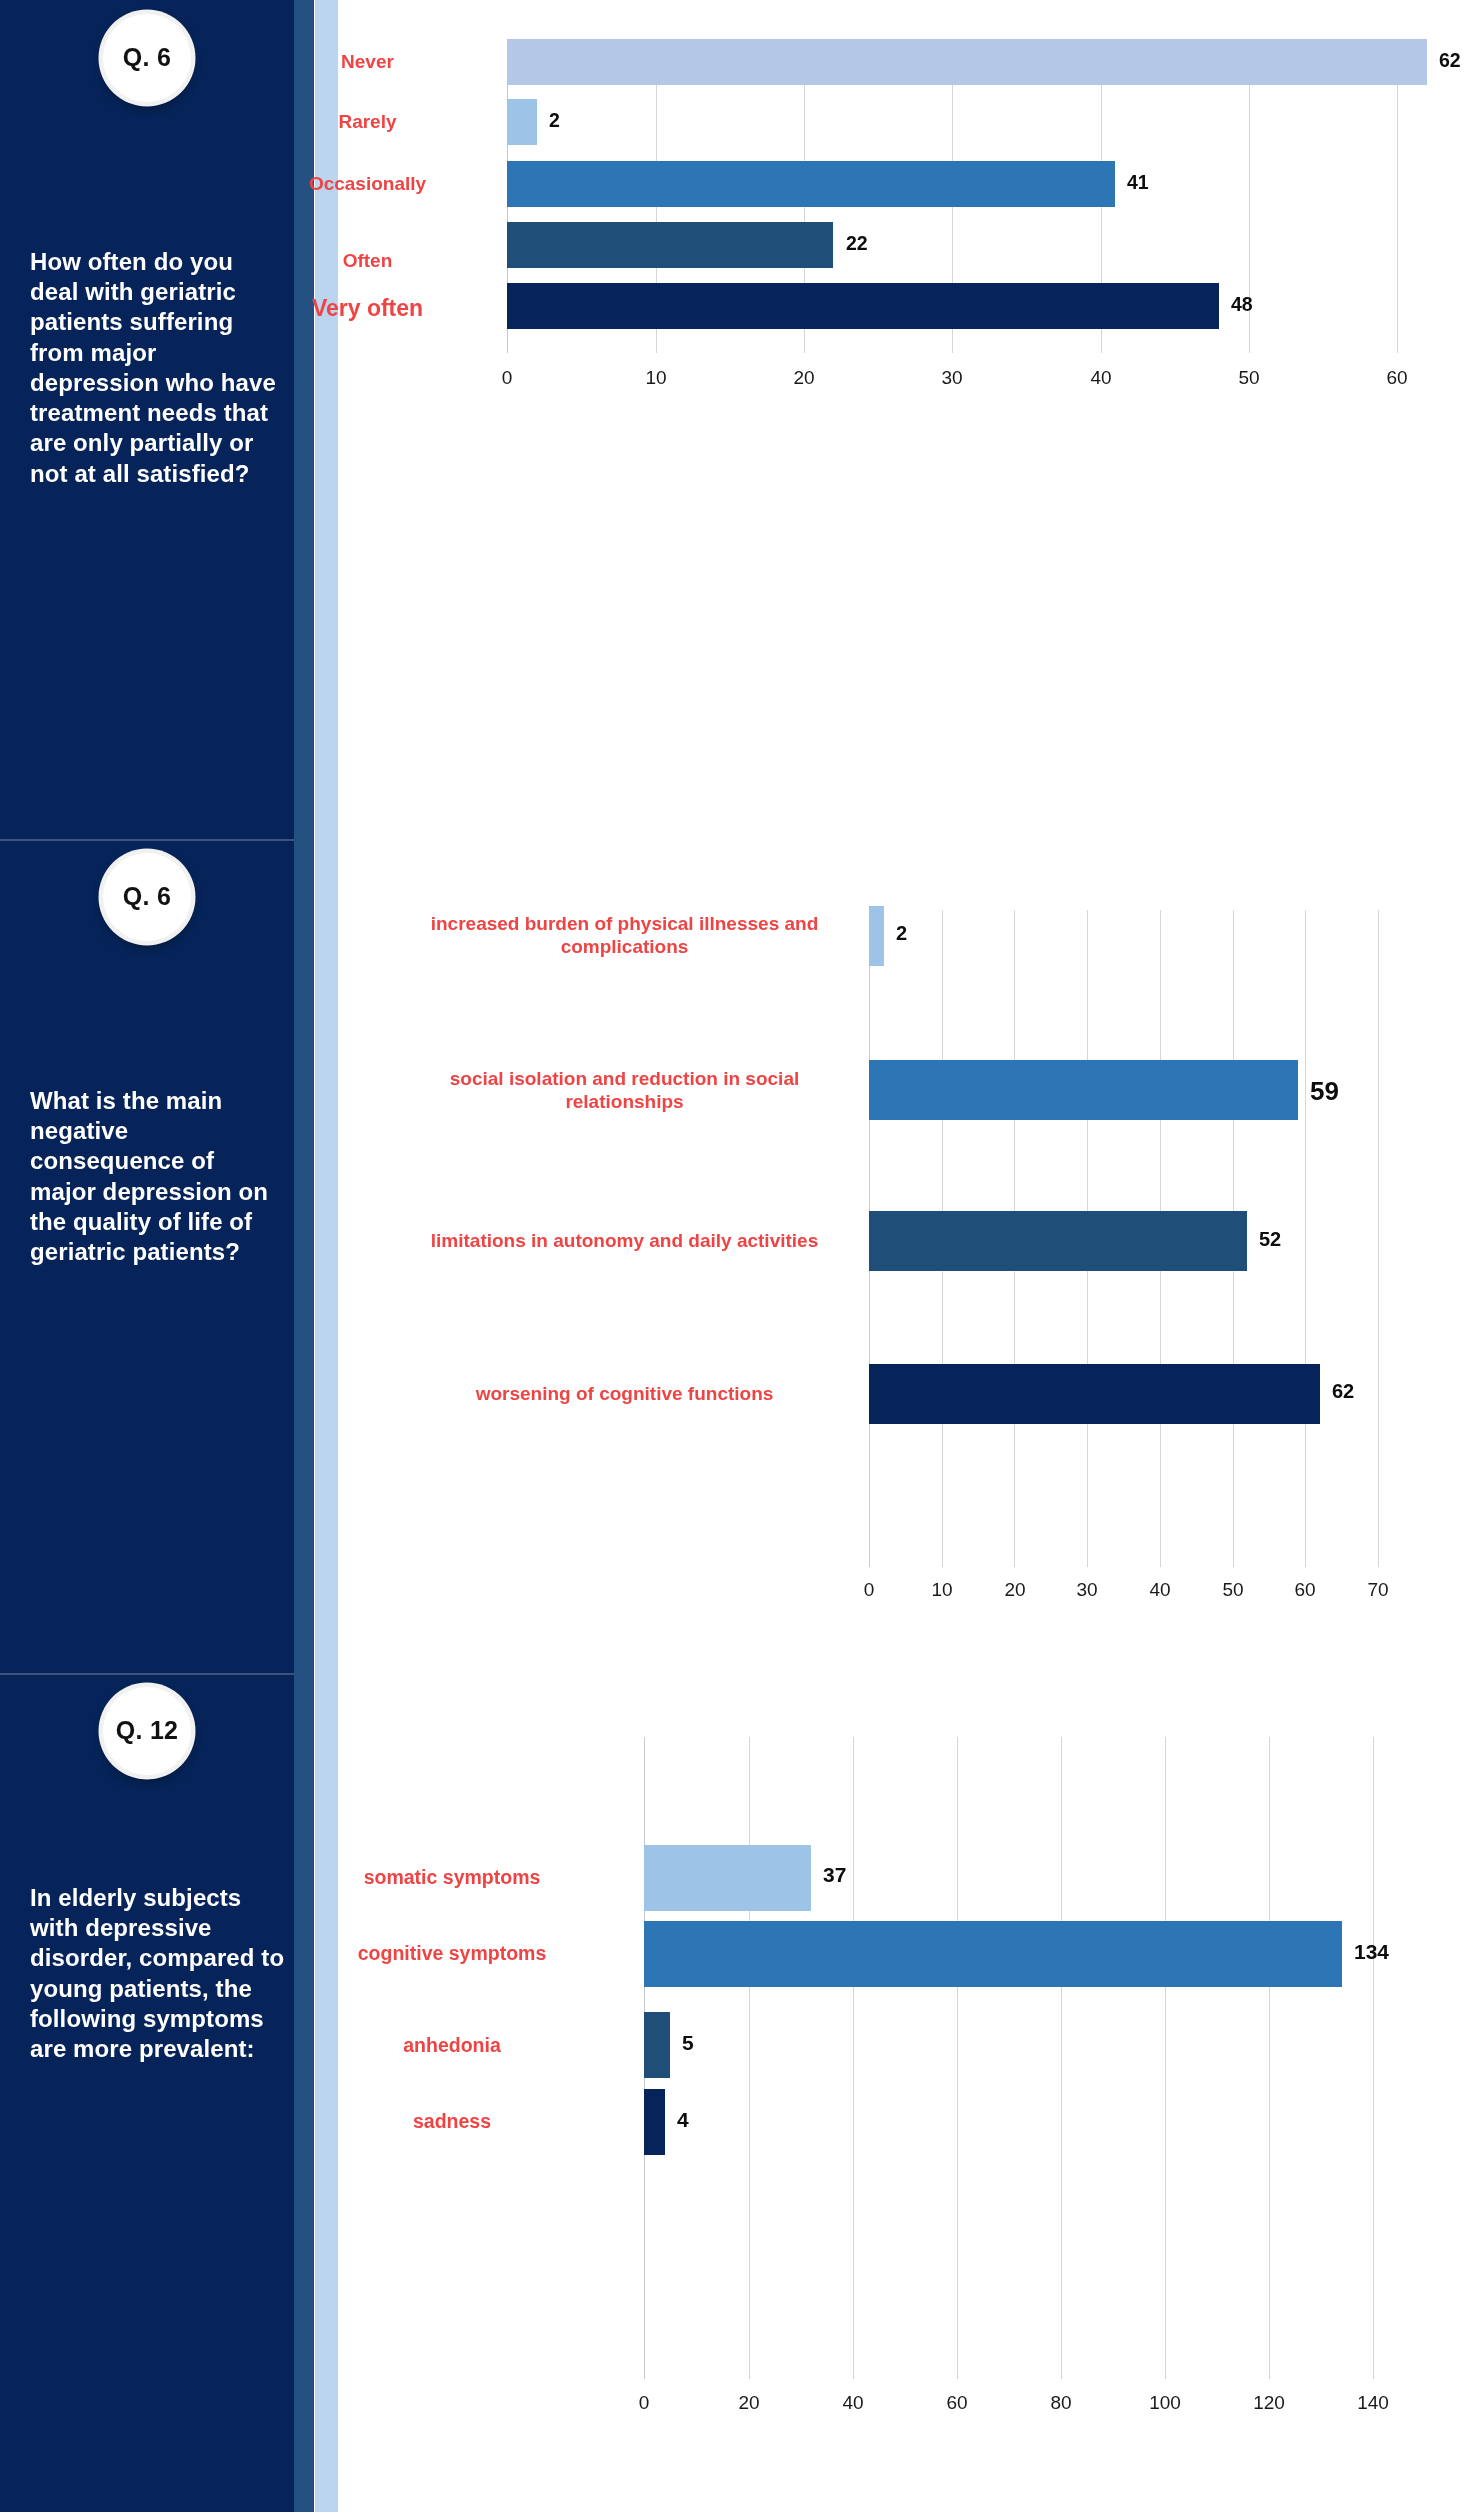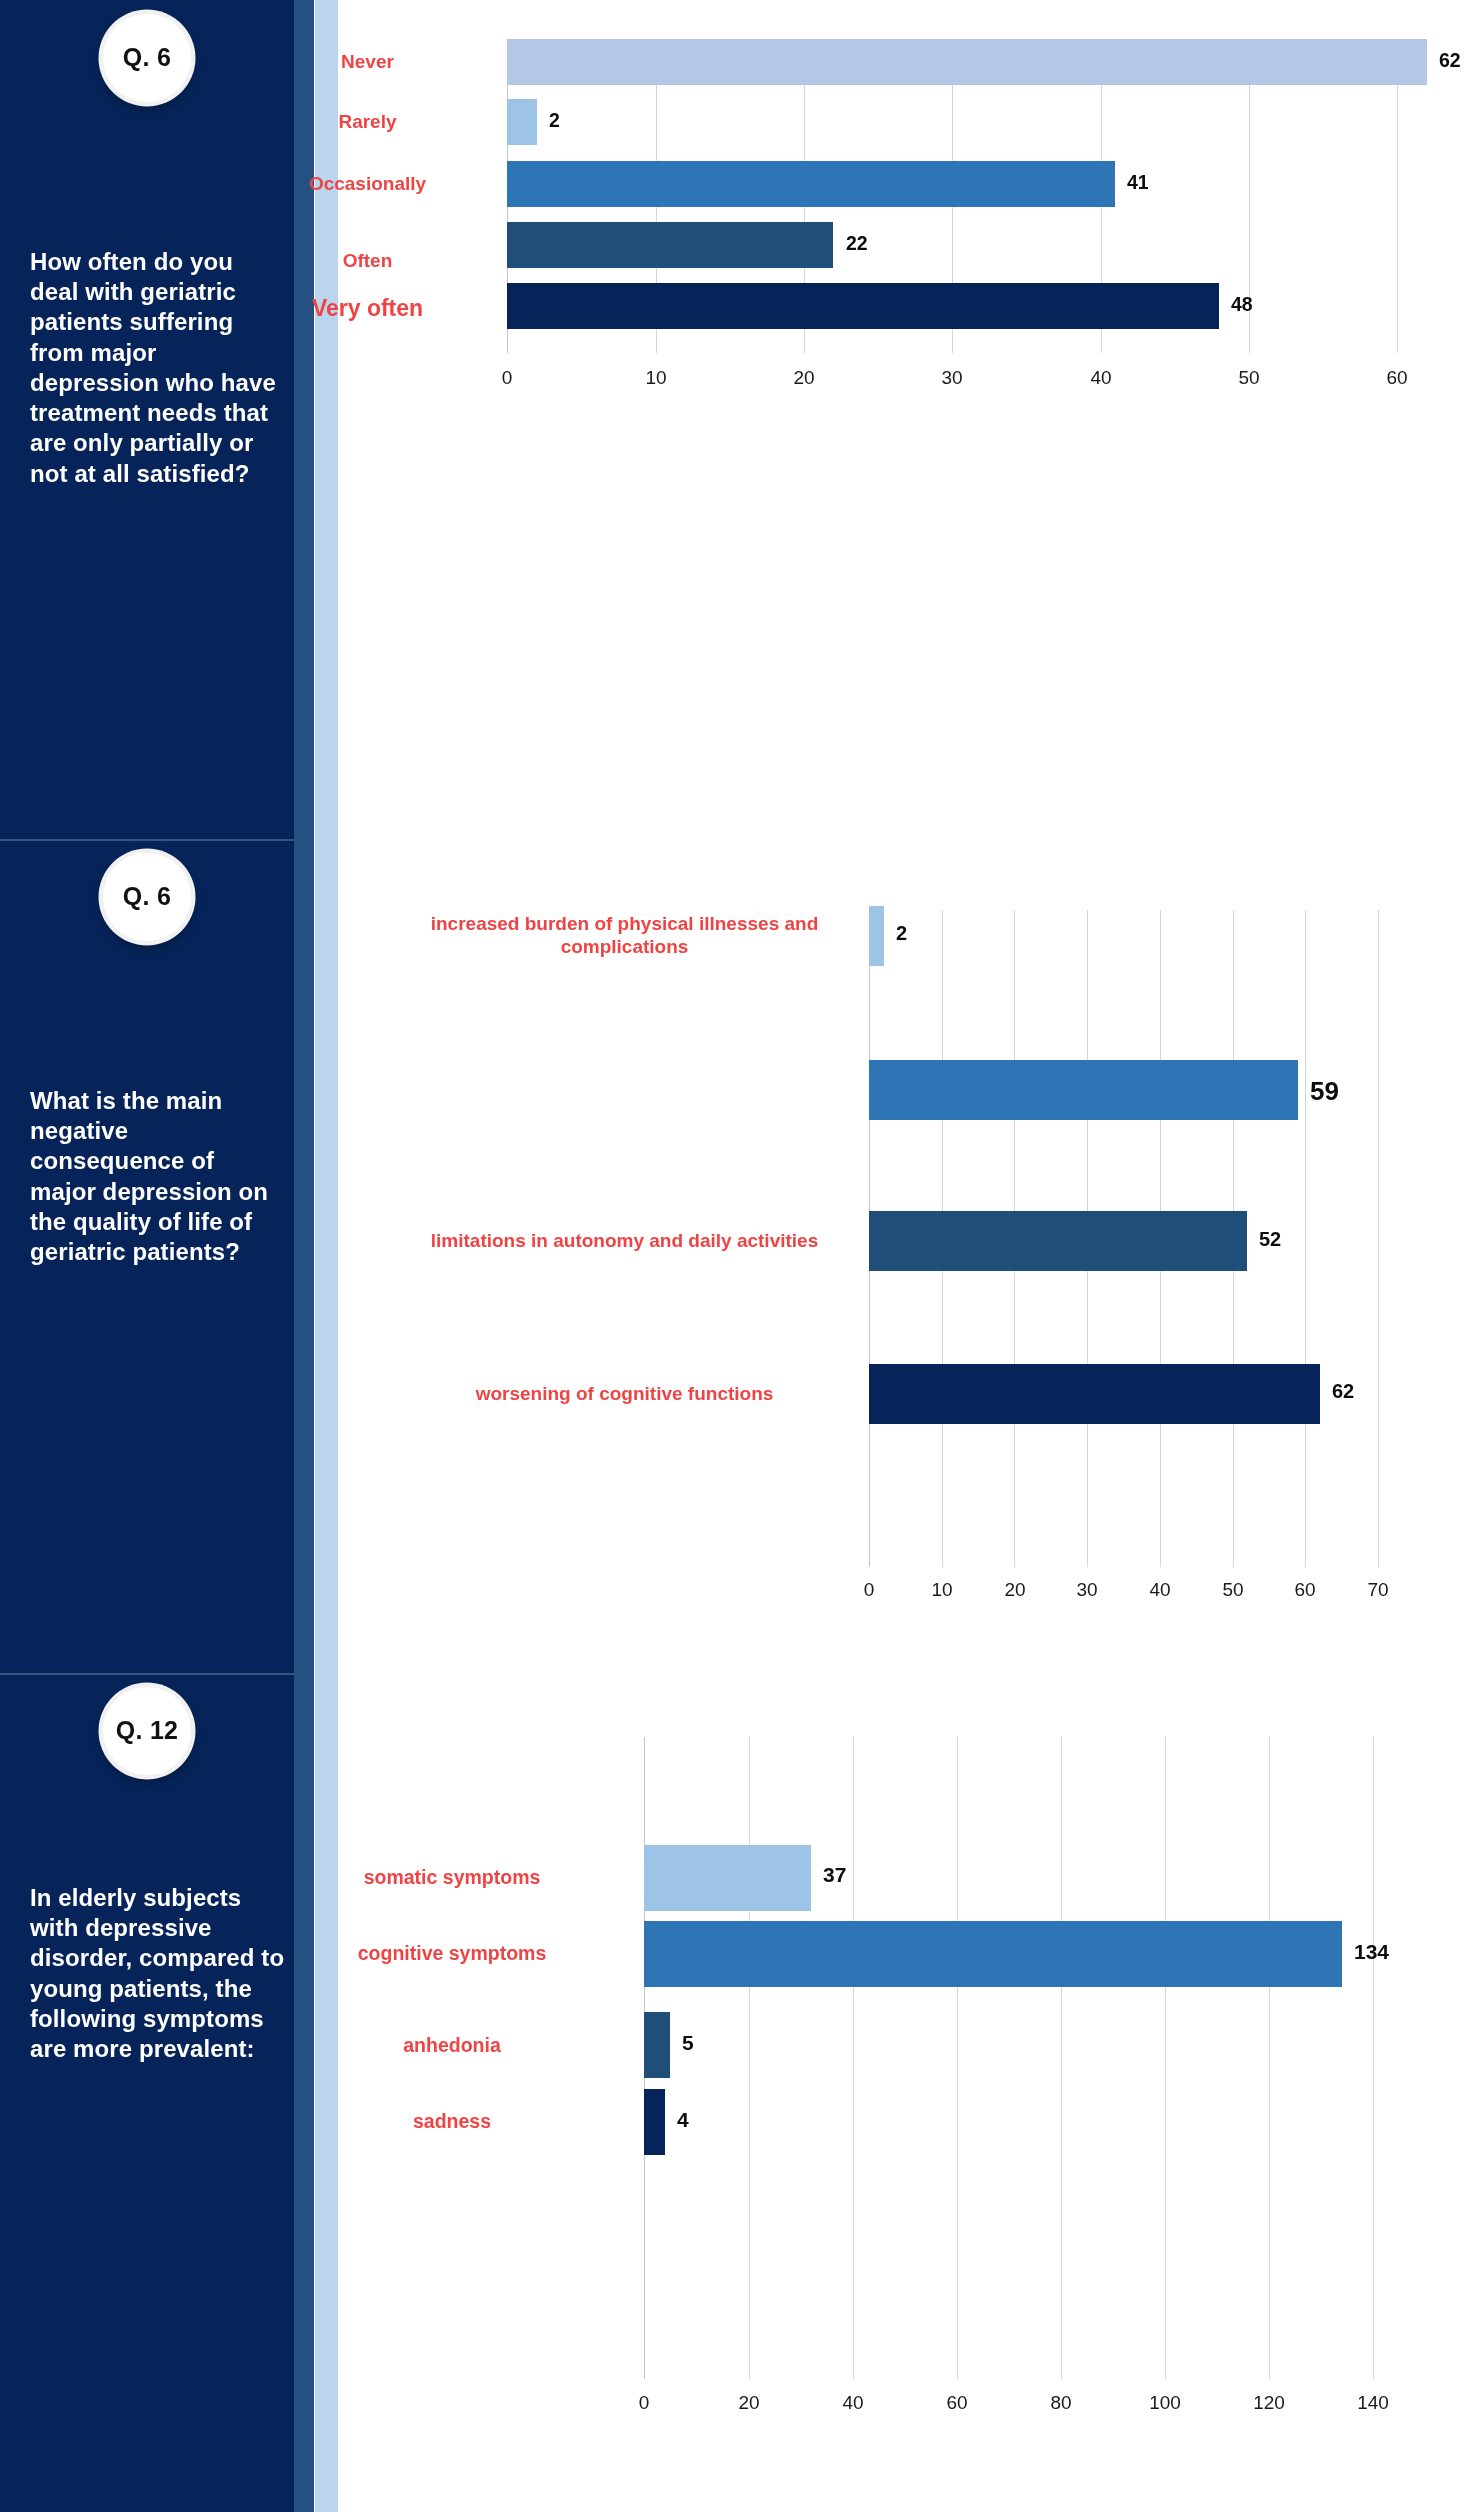--- a/index.html
+++ b/index.html
@@ -155,20 +155,21 @@
       <div class="tick" style="left: 985px; top: 740px; width: 60px;">20</div>
       <div class="tick" style="left: 1057px; top: 740px; width: 60px;">30</div>
       <div class="tick" style="left: 1130px; top: 740px; width: 60px;">40</div>
       <div class="tick" style="left: 1203px; top: 740px; width: 60px;">50</div>
       <div class="tick" style="left: 1275px; top: 740px; width: 60px;">60</div>
       <div class="tick" style="left: 1348px; top: 740px; width: 60px;">70</div>
       <div class="bar" style="left: 869px; top: 67px; width: 14.5px; height: 60px; background: rgb(157, 195, 230);"></div>
       <div class="bar-label" style="left: 396px; width: 457px; font-size: 19px; top: 74px;">increased burden of physical illnesses and complications</div>
       <div class="bar-value" style="left: 896px; font-size: 20px; top: 83px;">2</div>
       <div class="bar" style="left: 869px; top: 221px; width: 429px; height: 60px; background: rgb(46, 117, 182);"></div>
+      <div class="bar-label" style="left: 396px; width: 457px; font-size: 19px; top: 229px;">social isolation and reduction in social relationships</div>
       <div class="bar-value" style="left: 1310px; font-size: 26px; top: 237px;">59</div>
       <div class="bar" style="left: 869px; top: 372px; width: 378px; height: 60px; background: rgb(31, 78, 121);"></div>
       <div class="bar-label" style="left: 396px; width: 457px; font-size: 19px; top: 391px;">limitations in autonomy and daily activities</div>
       <div class="bar-value" style="left: 1259px; font-size: 20px; top: 389px;">52</div>
       <div class="bar" style="left: 869px; top: 525px; width: 451px; height: 60px; background: rgb(6, 36, 89);"></div>
       <div class="bar-label" style="left: 396px; width: 457px; font-size: 19px; top: 544px;">worsening of cognitive functions</div>
       <div class="bar-value" style="left: 1332px; font-size: 20px; top: 541px;">62</div>
     </div>
 
   <div class="chart" id="chart-2" style="left:0; top:1673px; width:1480px; height:839px;">

